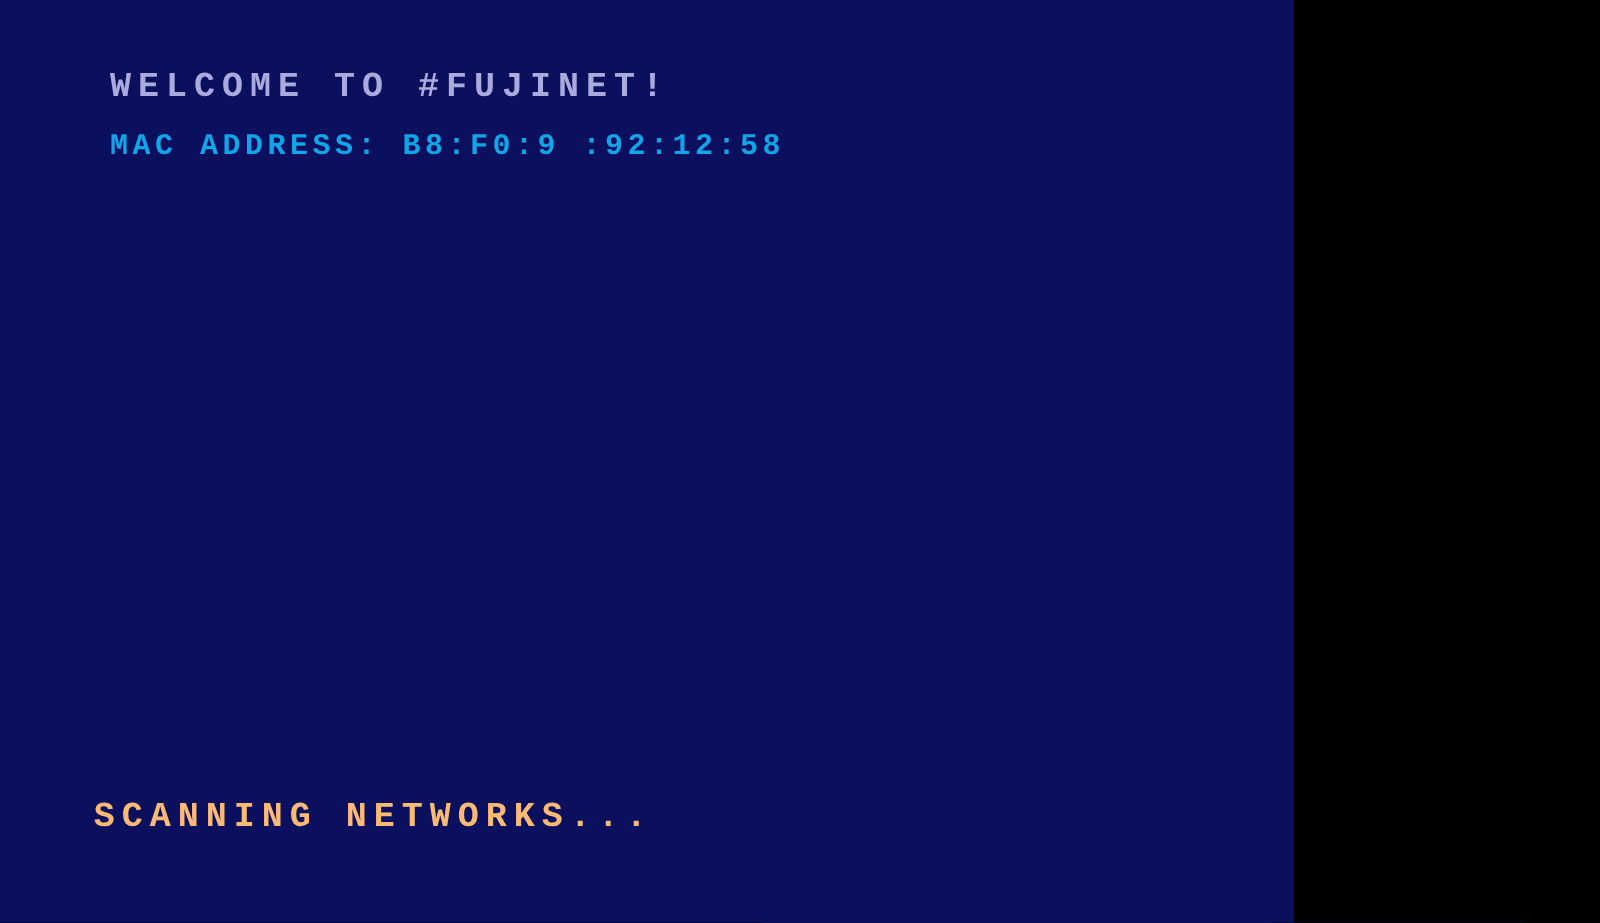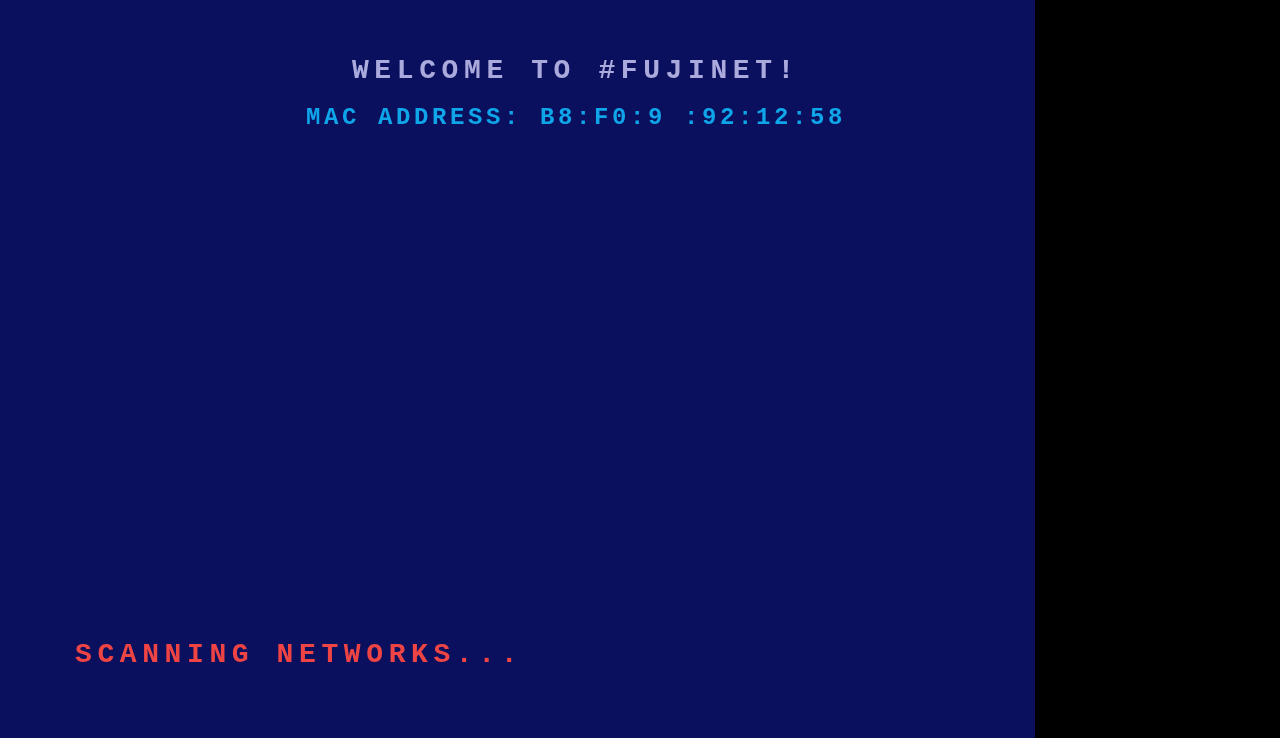--- a/index.html
+++ b/index.html
@@ -32,25 +32,24 @@
       background: #000000;
       flex-shrink: 0;
     }
 
     .content {
       position: absolute;
       top: 0;
       left: 0;
       right: 0;
       bottom: 0;
-      padding: 55px 0 0 117px;
+      padding: 55px 0 0 88px;
       font-family: 'Courier New', Courier, monospace;
       color: #9999cc;
       letter-spacing: 0.15em;
-      text-align: center;
     }
 
     .welcome-line {
       font-size: 28px;
       font-weight: bold;
       margin-bottom: 18px;
       text-transform: uppercase;
       font-family: 'Courier New', Courier, monospace;
       letter-spacing: 0.2em;
       color: #aaaadd;
@@ -67,21 +66,21 @@
 
     .scanning-line {
       position: absolute;
       bottom: 68px;
       left: 75px;
       font-size: 28px;
       font-weight: bold;
       text-transform: uppercase;
       font-family: 'Courier New', Courier, monospace;
       letter-spacing: 0.2em;
-      color: #ef4444;
+      color: #fdba74;
     }
   </style>
 </head>
 <body>
 
 <div class="screen">
   <div class="content">
     <div class="welcome-line">WELCOME TO #FUJINET!</div>
     <div class="mac-line">
       <span>MAC Address:</span>

